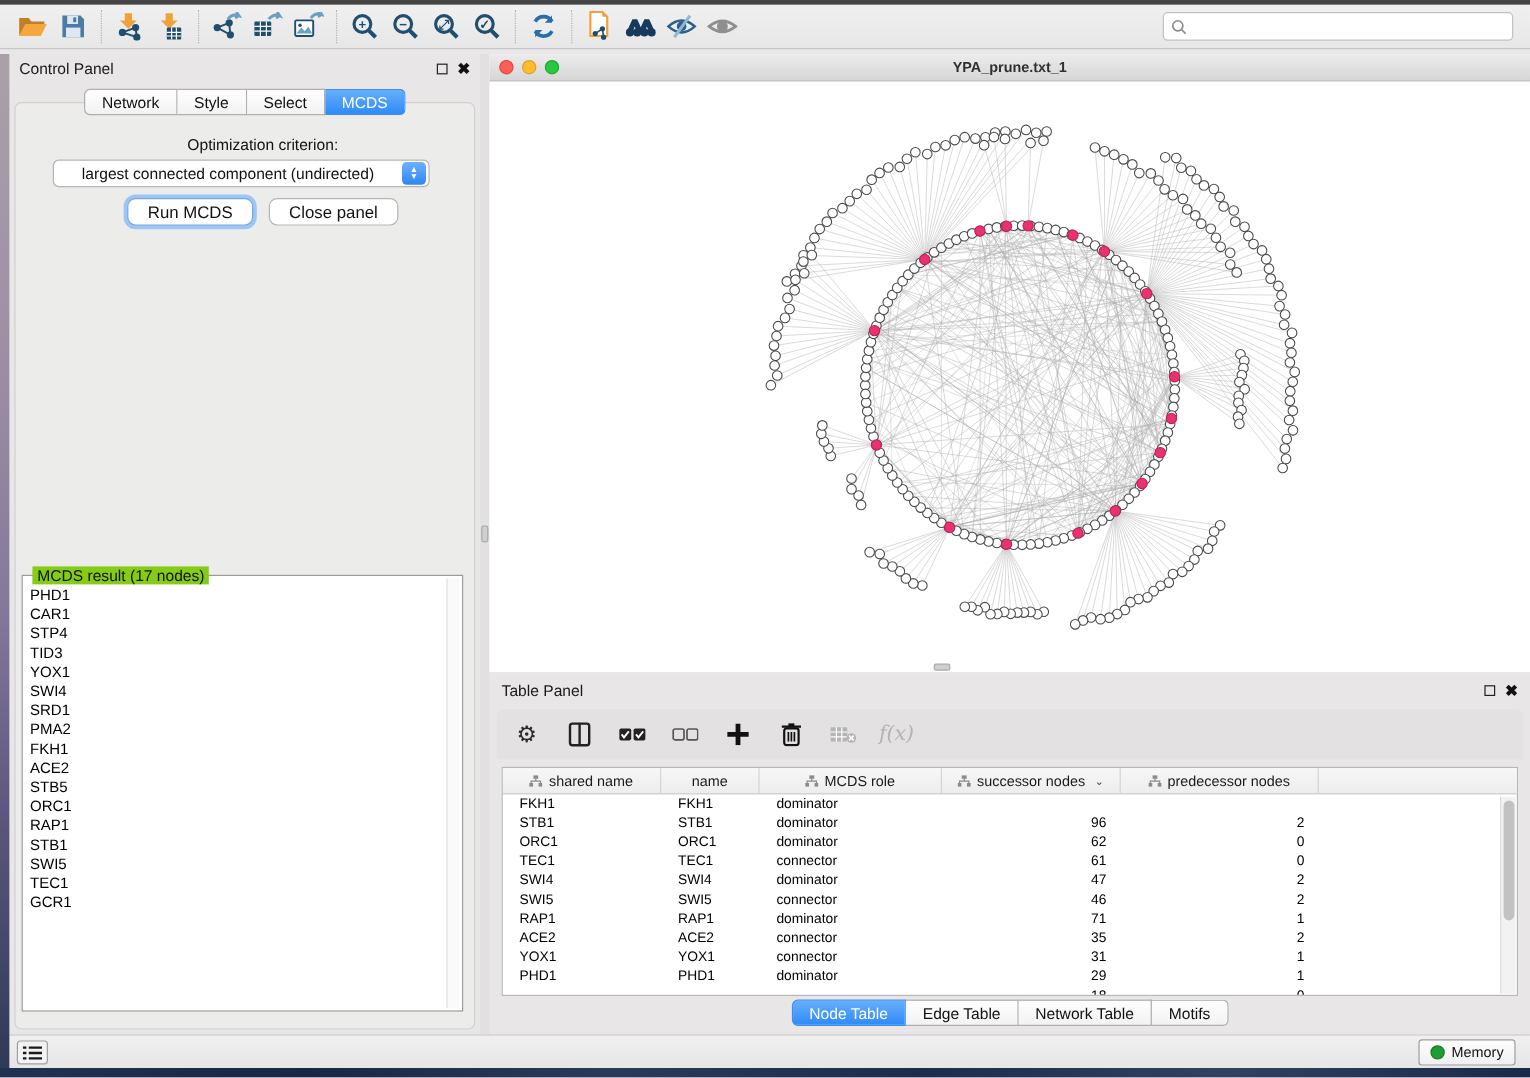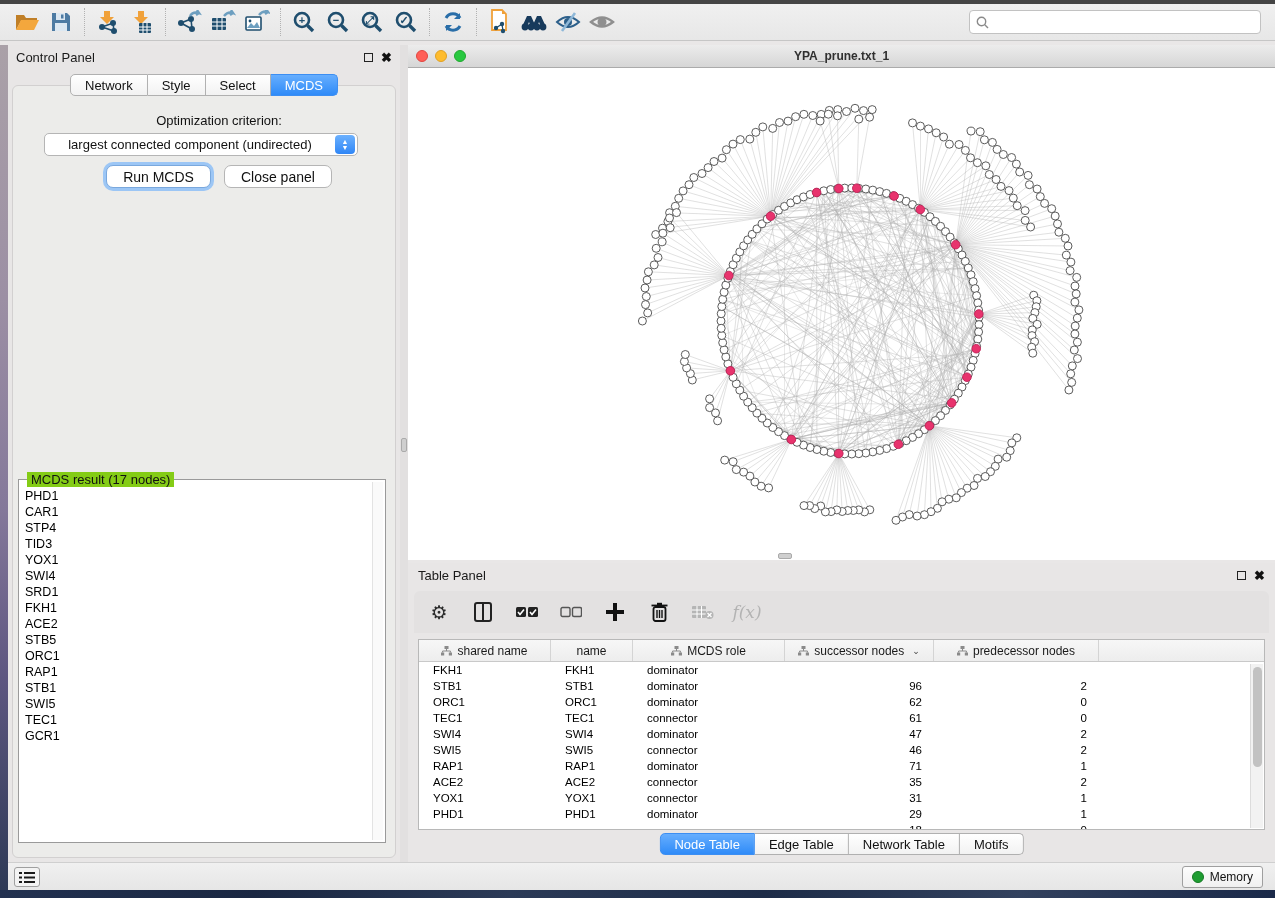--- a/index.html
+++ b/index.html
@@ -299,20 +299,21 @@
   <div id="mcds-fieldset">
     <span id="mcds-legend">MCDS result (17 nodes)</span>
     <div id="mcds-list">
         <div class="mcds-item">PHD1</div>
         <div class="mcds-item">CAR1</div>
         <div class="mcds-item">STP4</div>
         <div class="mcds-item">TID3</div>
         <div class="mcds-item">YOX1</div>
         <div class="mcds-item">SWI4</div>
         <div class="mcds-item">SRD1</div>
+        <div class="mcds-item">PMA2</div>
         <div class="mcds-item">FKH1</div>
         <div class="mcds-item">ACE2</div>
         <div class="mcds-item">STB5</div>
         <div class="mcds-item">ORC1</div>
         <div class="mcds-item">RAP1</div>
         <div class="mcds-item">STB1</div>
         <div class="mcds-item">SWI5</div>
         <div class="mcds-item">TEC1</div>
         <div class="mcds-item">GCR1</div>
       </div>

